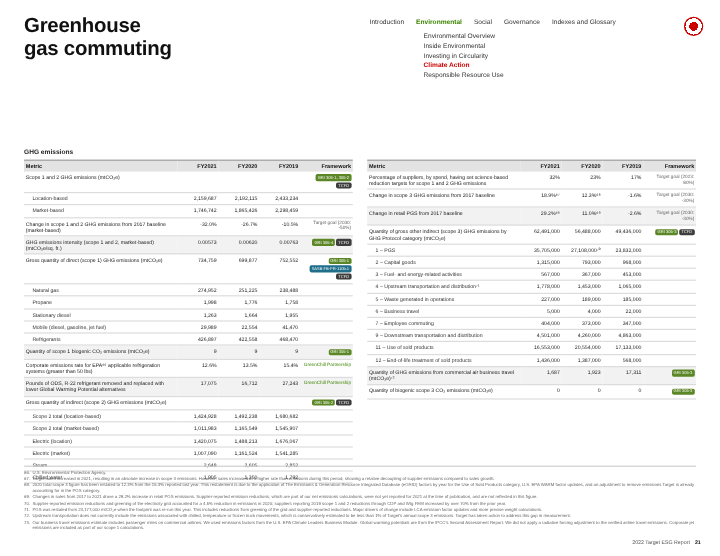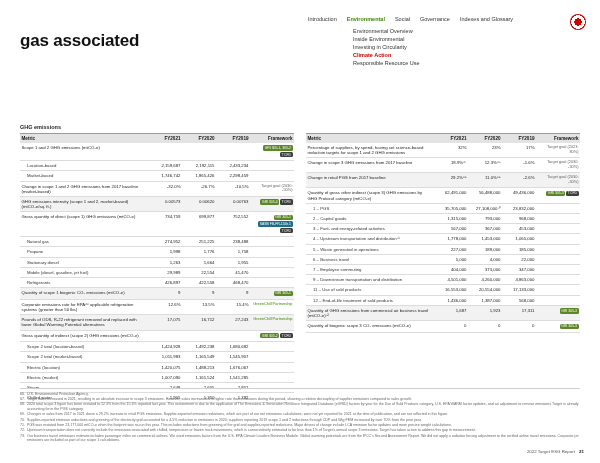--- a/index.html
+++ b/index.html
@@ -51,22 +51,22 @@
   .fn-text { flex:1; }
   .footer { position:absolute; right:16px; top:449px; font-size:4.4px; color:#555; }
   .footer-page { font-weight:700; color:#111; margin-left:3px; }
 </style>
 </head>
 <body>
 
 <div class="page">
 
   <div class="title">
-    <br>
-    <span>gas associated</span>
+    <span>Greenhouse</span><br>
+    <span>gas commuting</span>
   </div>
 
   <div class="nav">
     <span class="nav-item">Introduction</span>
     <span class="nav-item env">Environmental</span>
     <span class="nav-item">Social</span>
     <span class="nav-item">Governance</span>
     <span class="nav-item">Indexes and Glossary</span>
   </div>
 

